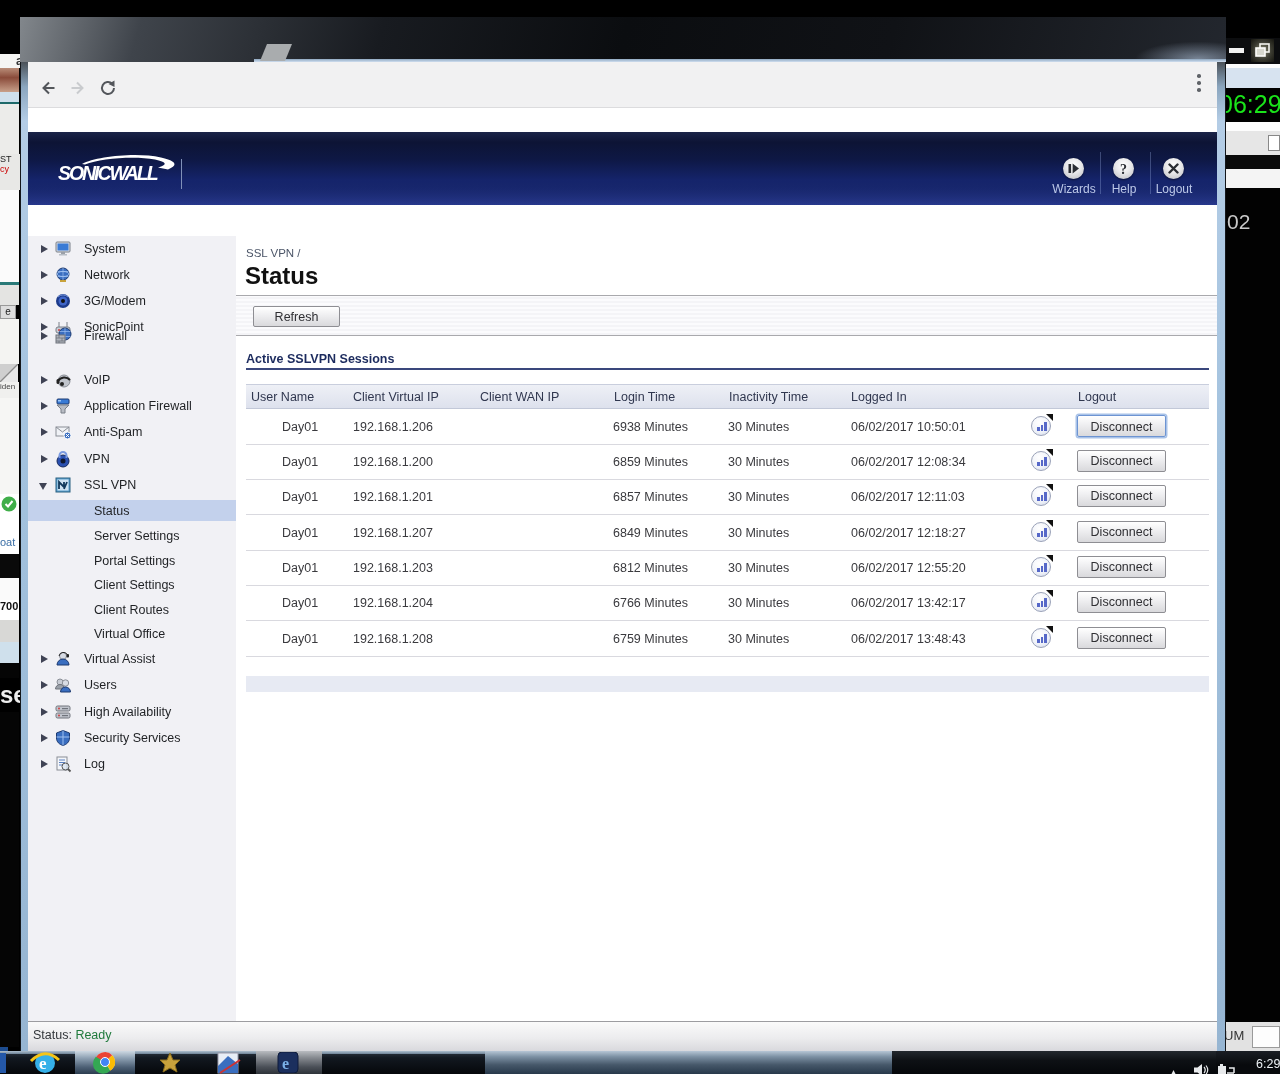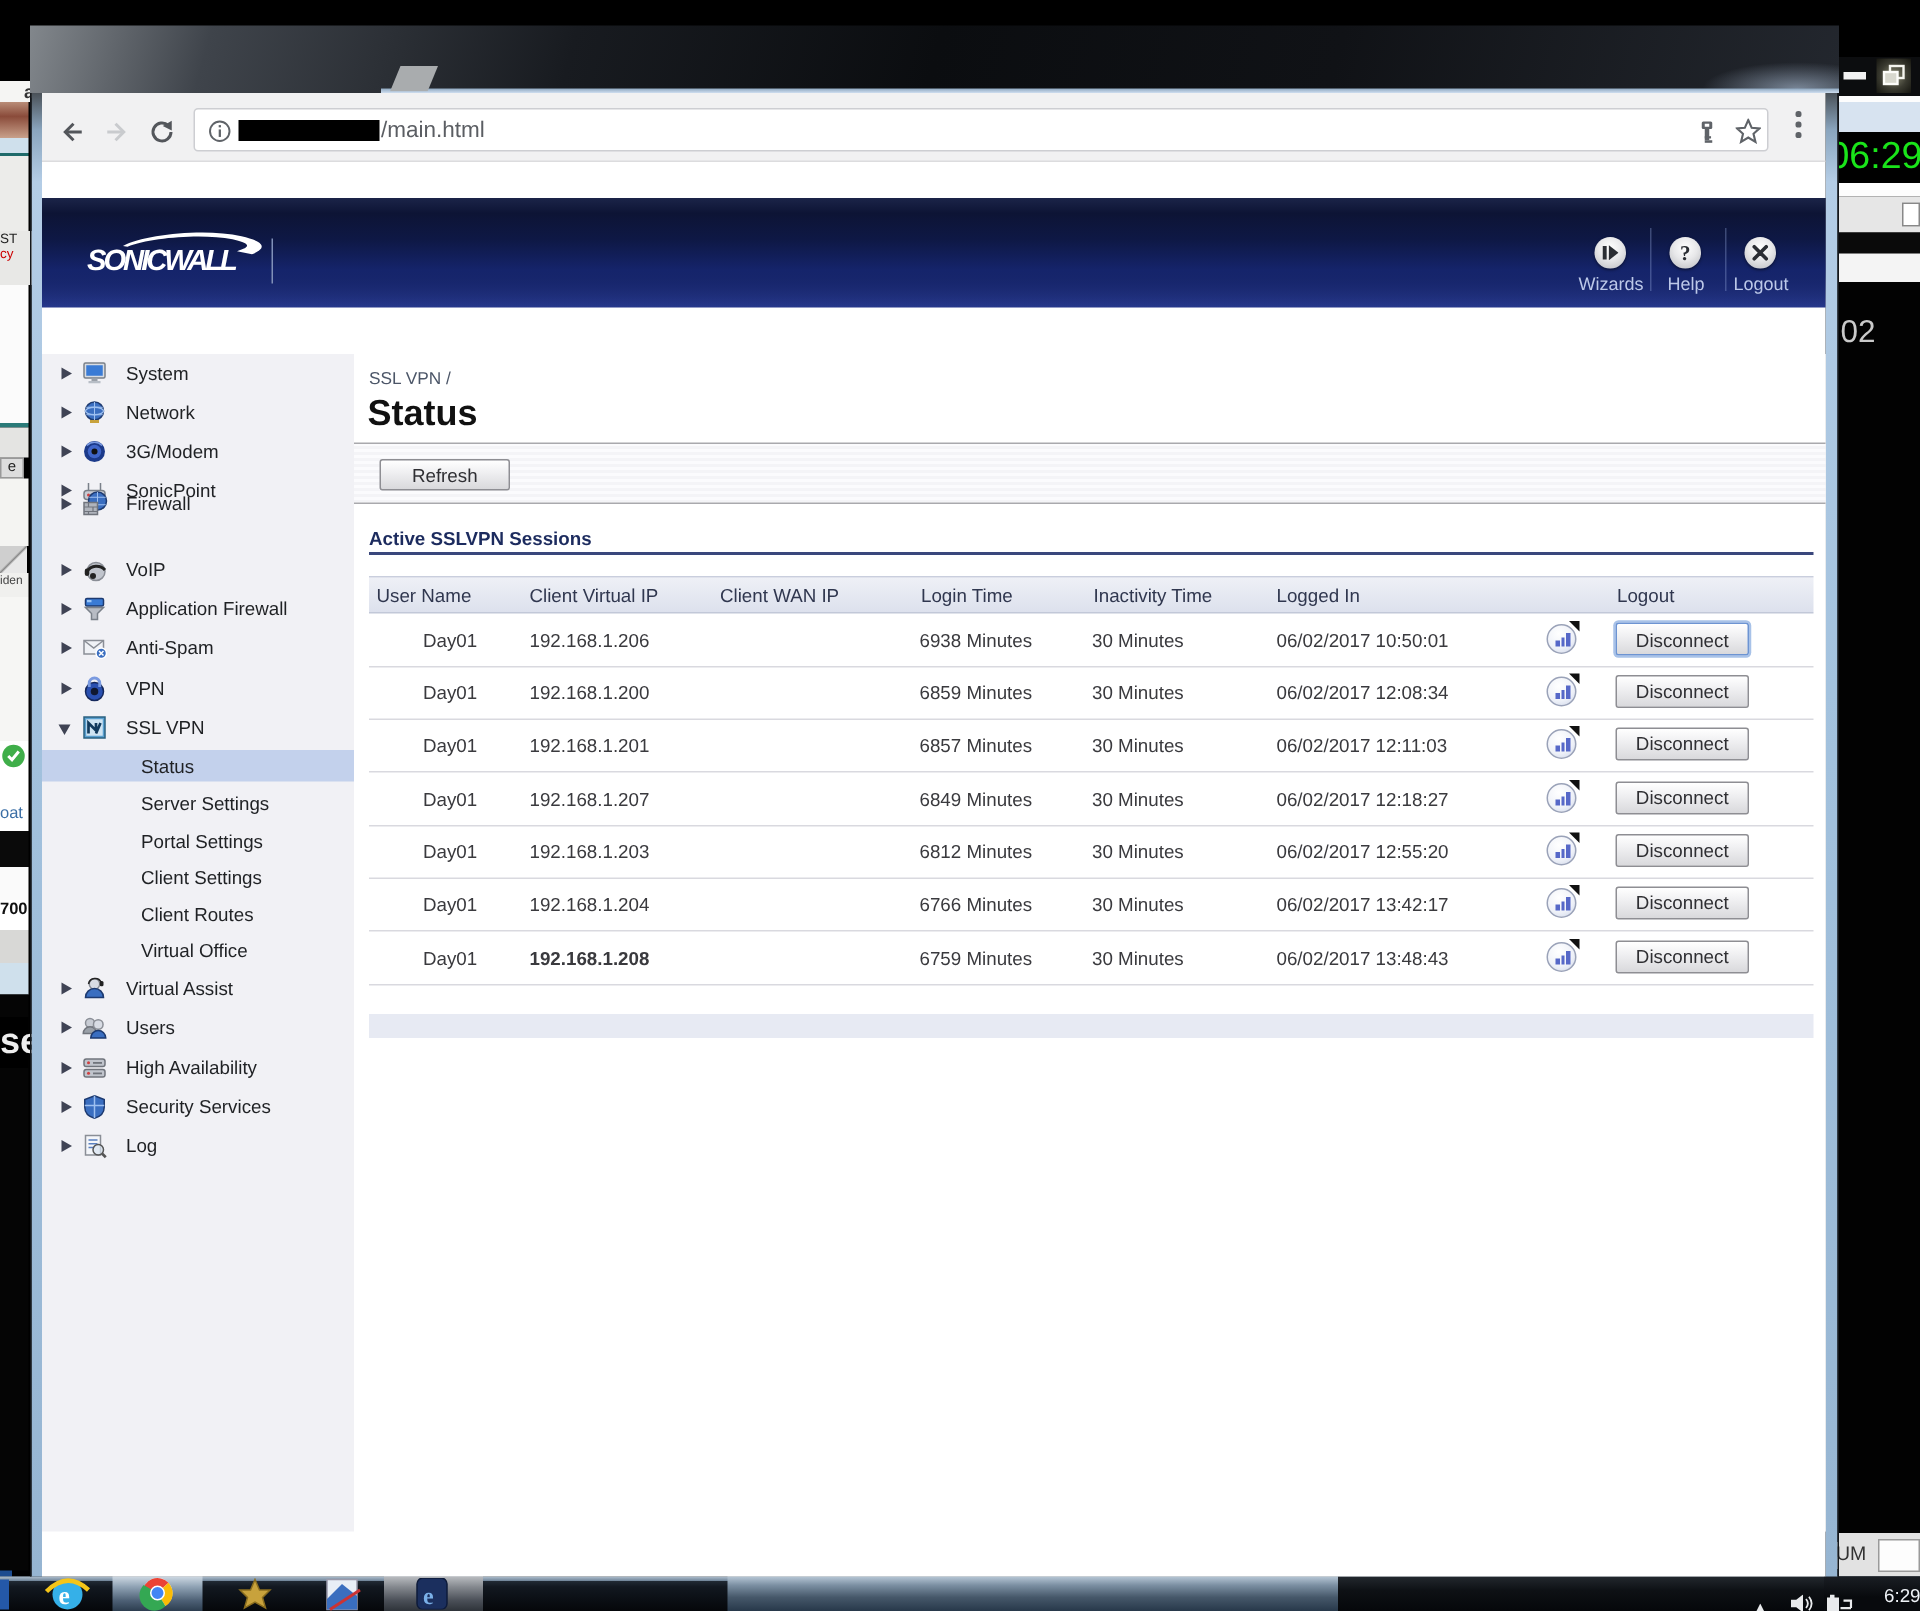--- a/index.html
+++ b/index.html
@@ -244,39 +244,20 @@
           <path d="M3 7 H13.5" stroke="#53565b" stroke-width="2"></path>
         </svg>
       <svg class="tbicon" style="left:43px;top:19px;" width="14" height="14" viewBox="0 0 14 14">
           <path d="M6 1.5 L11.5 7 L6 12.5" stroke="#c9cbce" stroke-width="2" fill="none"></path>
           <path d="M0.5 7 H11" stroke="#c9cbce" stroke-width="2"></path>
         </svg>
       <svg class="tbicon" style="left:72px;top:18px;" width="16" height="16" viewBox="0 0 16 16">
           <path d="M14 8 a6 6 0 1 1 -1.8-4.3" stroke="#53565b" stroke-width="2" fill="none"></path>
           <polygon points="14.5,0.5 14.5,7 8.5,4" fill="#53565b"></polygon>
         </svg>
-      <div id="urlbar">
-        <svg style="position:absolute;left:9px;top:7px;" width="15" height="15" viewBox="0 0 15 15">
-            <circle cx="7.5" cy="7.5" r="6.5" stroke="#5f6368" stroke-width="1.3" fill="none"></circle>
-            <rect x="6.8" y="3.4" width="1.5" height="1.5" fill="#5f6368"></rect>
-            <rect x="6.8" y="6.3" width="1.5" height="5" fill="#5f6368"></rect>
-          </svg>
-        <div id="redact"></div>
-        <div id="urltext">/main.html</div>
-        <svg style="position:absolute;left:1000px;top:7px;" width="16" height="16" viewBox="0 0 16 16">
-            <rect x="4.5" y="1" width="7" height="5" rx="1" fill="#5f6368"></rect>
-            <rect x="6.5" y="2.5" width="3" height="2" fill="#fff"></rect>
-            <rect x="6.5" y="6" width="3" height="7.5" fill="#5f6368"></rect>
-            <rect x="6.5" y="13.5" width="5" height="1.7" fill="#5f6368"></rect>
-            <rect x="6.5" y="10.8" width="4.2" height="1.5" fill="#5f6368"></rect>
-          </svg>
-        <svg style="position:absolute;left:1027px;top:6px;" width="17" height="17" viewBox="0 0 17 17">
-            <polygon points="8.5,1 10.8,6.2 16,6.6 12,10.2 13.3,15.6 8.5,12.7 3.7,15.6 5,10.2 1,6.6 6.2,6.2" fill="none" stroke="#5f6368" stroke-width="1.4"></polygon>
-          </svg>
-      </div>
       <div id="menudots">
           <div style="top:0;"></div>
           <div style="top:7px;"></div>
           <div style="top:14px;"></div>
         </div>
     </div>
 
     <div id="page">
 
       <div id="hdr">
@@ -570,32 +551,35 @@
                 <div class="td" style="left:605px;">06/02/2017 13:42:17</div>
                 <div class="chart">
                   <i style="left:5px;height:4px;"></i>
                   <i style="left:8.5px;height:6px;"></i>
                   <i style="left:12px;height:9px;"></i>
                 </div>
                 <div class="btn dbtn" style="">Disconnect</div>
               </div>
               <div class="trow" style="top:384.6px;">
                 <div class="td" style="left:36px;">Day01</div>
-                <div class="td" style="left:107px;font-weight:bold;">192.168.1.208</div>
+                <div class="td" style="left:107px;">192.168.1.208</div>
                 <div class="td" style="left:367px;">6759 Minutes</div>
                 <div class="td" style="left:482px;">30 Minutes</div>
                 <div class="td" style="left:605px;">06/02/2017 13:48:43</div>
                 <div class="chart">
                   <i style="left:5px;height:4px;"></i>
                   <i style="left:8.5px;height:6px;"></i>
                   <i style="left:12px;height:9px;"></i>
                 </div>
                 <div class="btn dbtn" style="">Disconnect</div>
               </div>
             </div>
           <div id="tfoot"></div>
         </div>
       </div>
 
+      <div id="statusbar">
+          <span class="s1">Status: <span style="color:#1f7a3c;">Ready</span></span>
+        </div>
     </div>
   </div>
 
 </div>
 
 </body></html>

